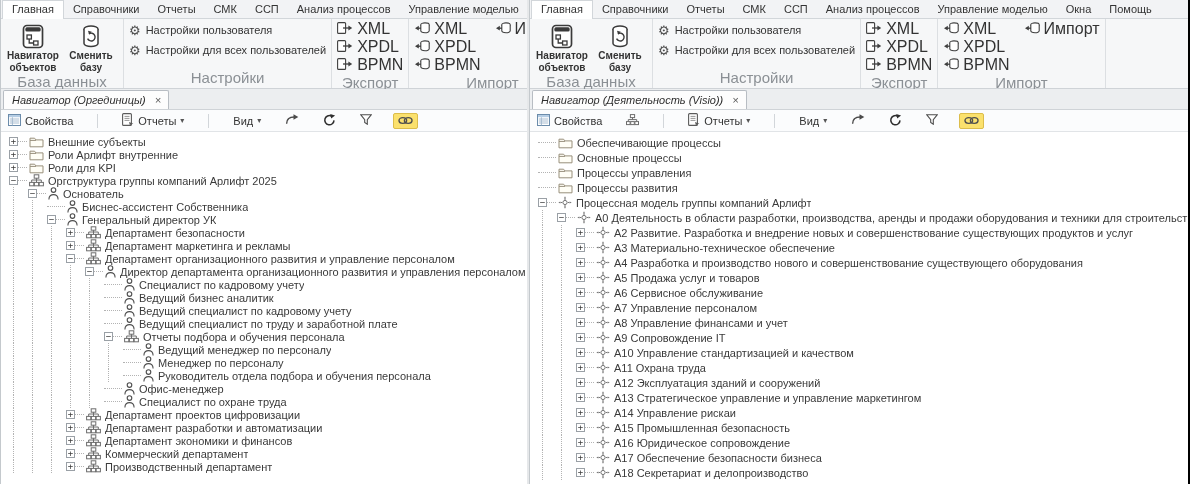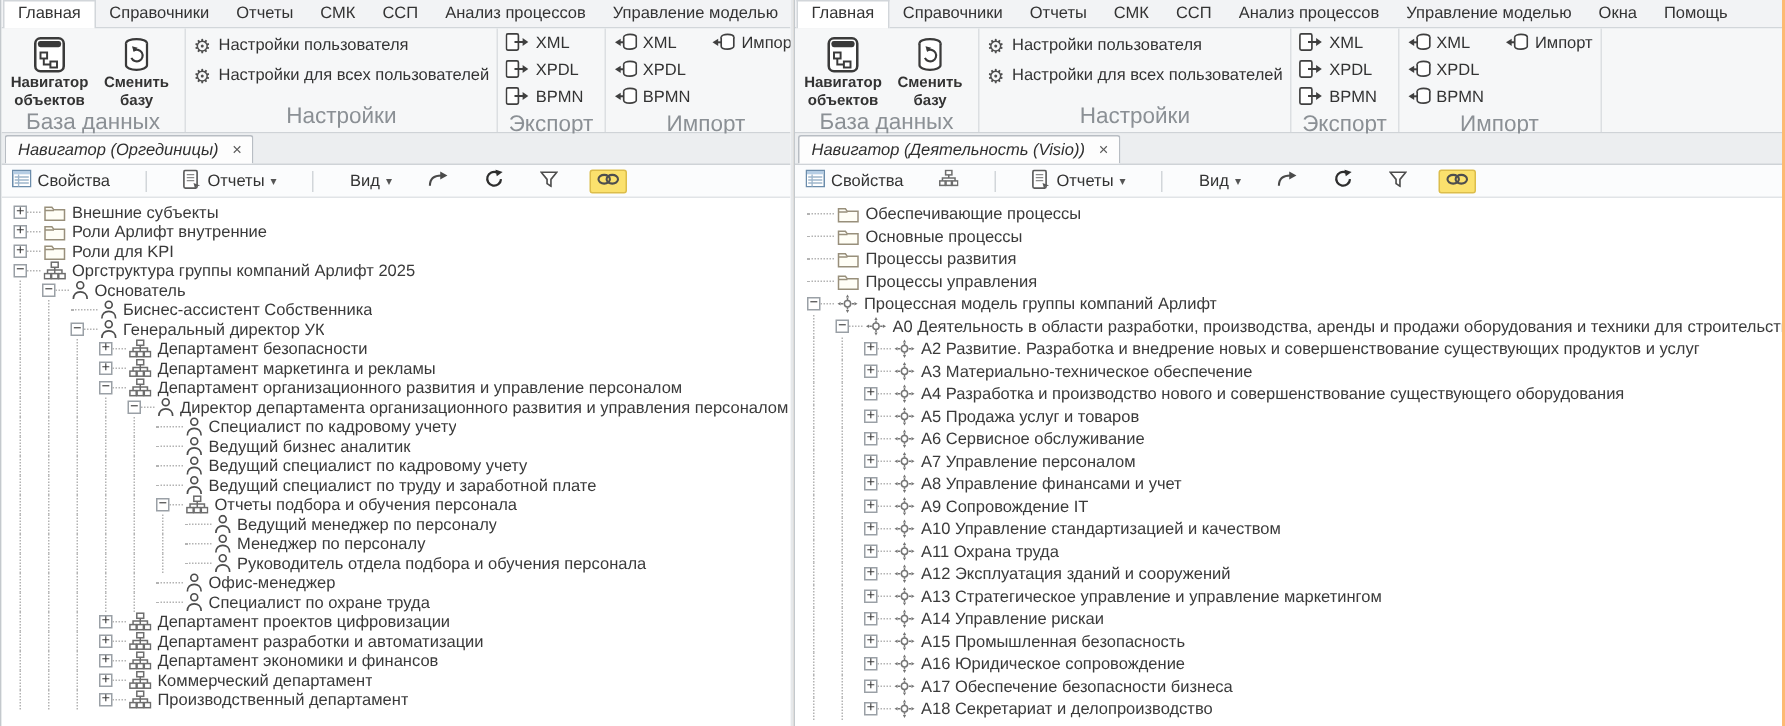--- a/index.html
+++ b/index.html
@@ -1,36 +1,36 @@
 <!DOCTYPE html>
 <html lang="ru"><head>
 <meta charset="utf-8">
 <style>
   * { margin:0; padding:0; box-sizing:border-box; }
   html,body { width:1190px; height:484px; font-family:"Liberation Sans", sans-serif; background:#fff; overflow:hidden; }
-  .app { display:flex; width:1190px; height:484px; background:#fdba74; }
+  .app { display:flex; width:1190px; height:484px; background:#000000; }
   .panel { display:flex; flex-direction:column; background:#fff; height:484px; overflow:hidden; }
   .panel-left { width:529px; border-right:2px solid #e6e8ea; border-left:1px solid #c4c9cd; }
   .panel-right { width:659px; border-left:1px solid #c4c9cd; }
 
   
   .tabstrip { height:19px; background:#f2f3f5; display:flex; align-items:flex-end; padding-left:1px; border-bottom:1px solid #d2d6da; flex:none; }
   .rtab { font-size:11px; color:#333; padding:2px 9px 3px; cursor:default; white-space:nowrap; }
   .rtab.active { background:#fff; border:1px solid #d2d6da; border-bottom:none; margin-bottom:-1px; padding-bottom:4px; }
 
   
   .ribbon { height:70px; background:#f6f7f8; border-bottom:1px solid #cfd3d7; display:flex; flex:none; }
   .rgroup { display:flex; flex-direction:column; border-right:1px solid #dcdfe2; padding:1px 3px 0; }
   .rgroup-body { flex:1; display:flex; }
   .rgroup-label { text-align:center; font-size:15px; color:#8b9095; padding:0 4px 2px; white-space:nowrap; }
   .bigbtn { width:58px; display:flex; flex-direction:column; align-items:center; text-align:center; font-size:10px; color:#333; line-height:1.15; padding-top:2px; cursor:default;font-weight:bold; }
   .bigbtn .bicon { height:28px; display:flex; align-items:center; justify-content:center; }
   .col { display:flex; flex-direction:column; justify-content:flex-start; }
   .srow { display:flex; align-items:center; gap:5px; font-size:11px; color:#333; height:20px; white-space:nowrap; padding:0 2px; cursor:default; }
-  .xrow { display:flex; align-items:center; gap:4px; font-size:11px; color:#333; height:18px; white-space:nowrap; padding:0 2px; cursor:default; }
+  .xrow { display:flex; align-items:center; gap:4px; font-size:16px; color:#333; height:18px; white-space:nowrap; padding:0 2px; cursor:default; }
   .gear { font-size:13px; color:#4e4e4e; line-height:1; }
   .impcols { display:flex; gap:10px; }
 
   
   .doctabs { height:21px; background:#eceef0; border-bottom:1px solid #cfd3d7; display:flex; align-items:flex-end; padding-left:2px; flex:none;font-style:italic; }
   .doctab { background:#fdfdfd; border:1px solid #b8bdc3; border-bottom:none; border-radius:2px 2px 0 0; font-size:11px; color:#2f2f2f; display:flex; align-items:center; gap:9px; padding:3px 7px 3px 8px; white-space:nowrap; }
   .closex { font-size:11px; color:#5a5a5a; line-height:1; cursor:default; }
 
   
   .toolbar { height:22px; background:#fbfcfd; border-bottom:1px solid #e1e4e7; display:flex; align-items:center; padding:0 4px; gap:18px; font-size:11px; color:#333; flex:none; }
@@ -866,31 +866,31 @@
           <span class="tlabel">Основные процессы</span>
         </div>
         <div class="trow">
           <span class="leafdash"></span>
           <span class="ticon">
             <svg width="15" height="12" viewBox="0 0 15 12">
               <path d="M1 10.8 V2.2 h4.6 l1.3 1.7 h7.1 v6.9 Z" fill="#fffef6" stroke="#988f7b"></path>
               <path d="M1 4.4 h6" stroke="#988f7b" fill="none"></path>
             </svg>
           </span>
-          <span class="tlabel">Процессы развития</span>
+          <span class="tlabel">Процессы управления</span>
         </div>
         <div class="trow">
           <span class="leafdash"></span>
           <span class="ticon">
             <svg width="15" height="12" viewBox="0 0 15 12">
               <path d="M1 10.8 V2.2 h4.6 l1.3 1.7 h7.1 v6.9 Z" fill="#fffef6" stroke="#988f7b"></path>
               <path d="M1 4.4 h6" stroke="#988f7b" fill="none"></path>
             </svg>
           </span>
-          <span class="tlabel">Процессы управления</span>
+          <span class="tlabel">Процессы развития</span>
         </div>
         <div class="trow">
           <span class="exp">−</span>
           <span class="stub"></span>
           <span class="ticon">
             <svg width="14" height="13" viewBox="0 0 14 13">
               <circle cx="7" cy="6.5" r="2.1" fill="#fff" stroke="#757575"></circle>
               <path d="M7 2.6 V4.2 M7 8.8 v1.6 M2.6 6.5 h1.6 M9.8 6.5 h1.6" stroke="#757575" fill="none"></path>
               <path d="M7 0.3 L5.9 2.4 h2.2 Z M7 12.7 L5.9 10.6 h2.2 Z M0.3 6.5 L2.4 5.4 v2.2 Z M13.7 6.5 L11.6 5.4 v2.2 Z" fill="#757575"></path>
             </svg>

